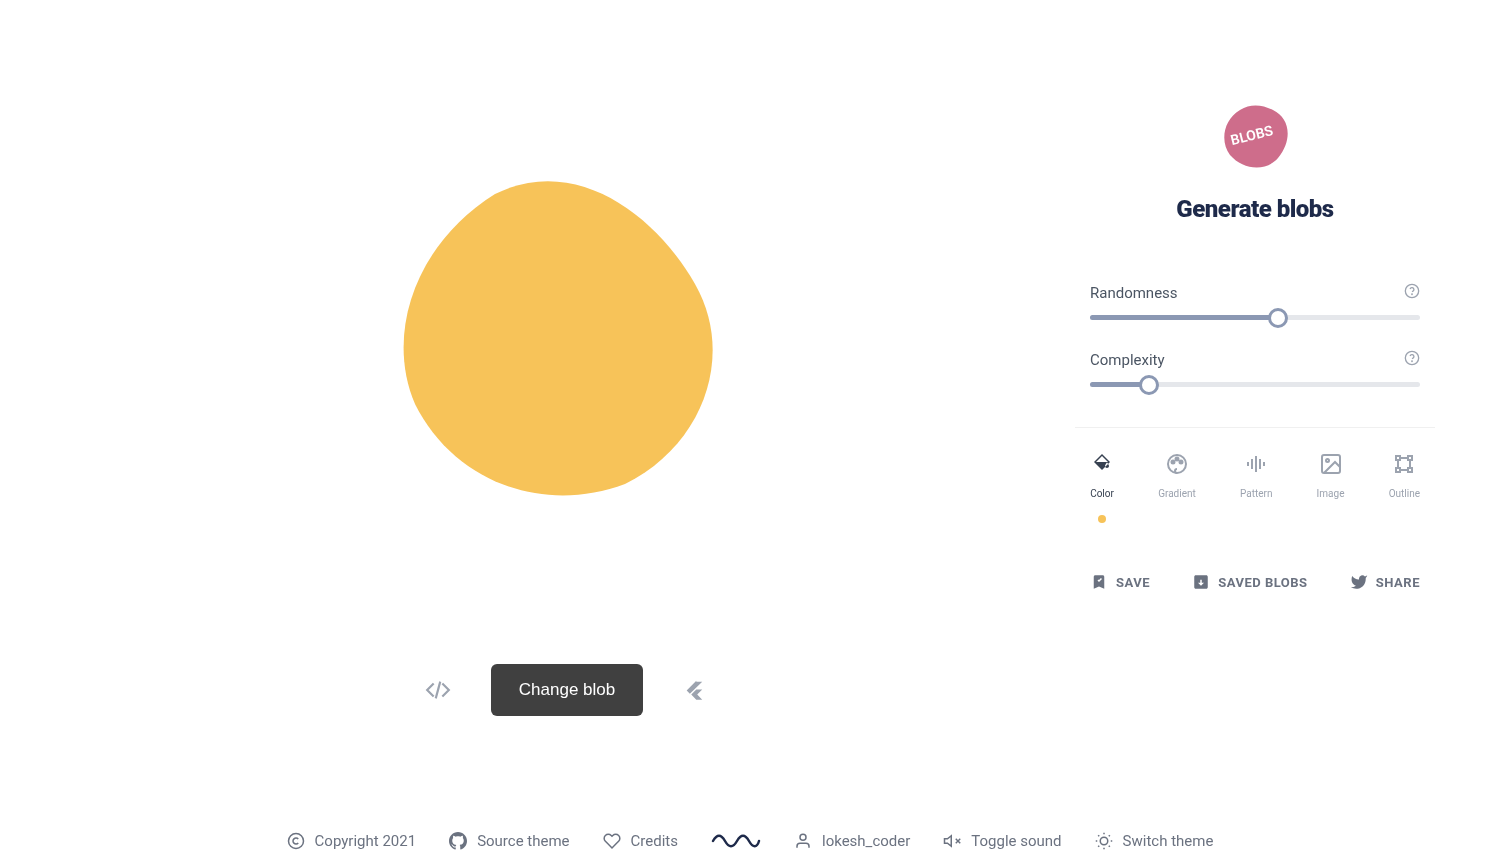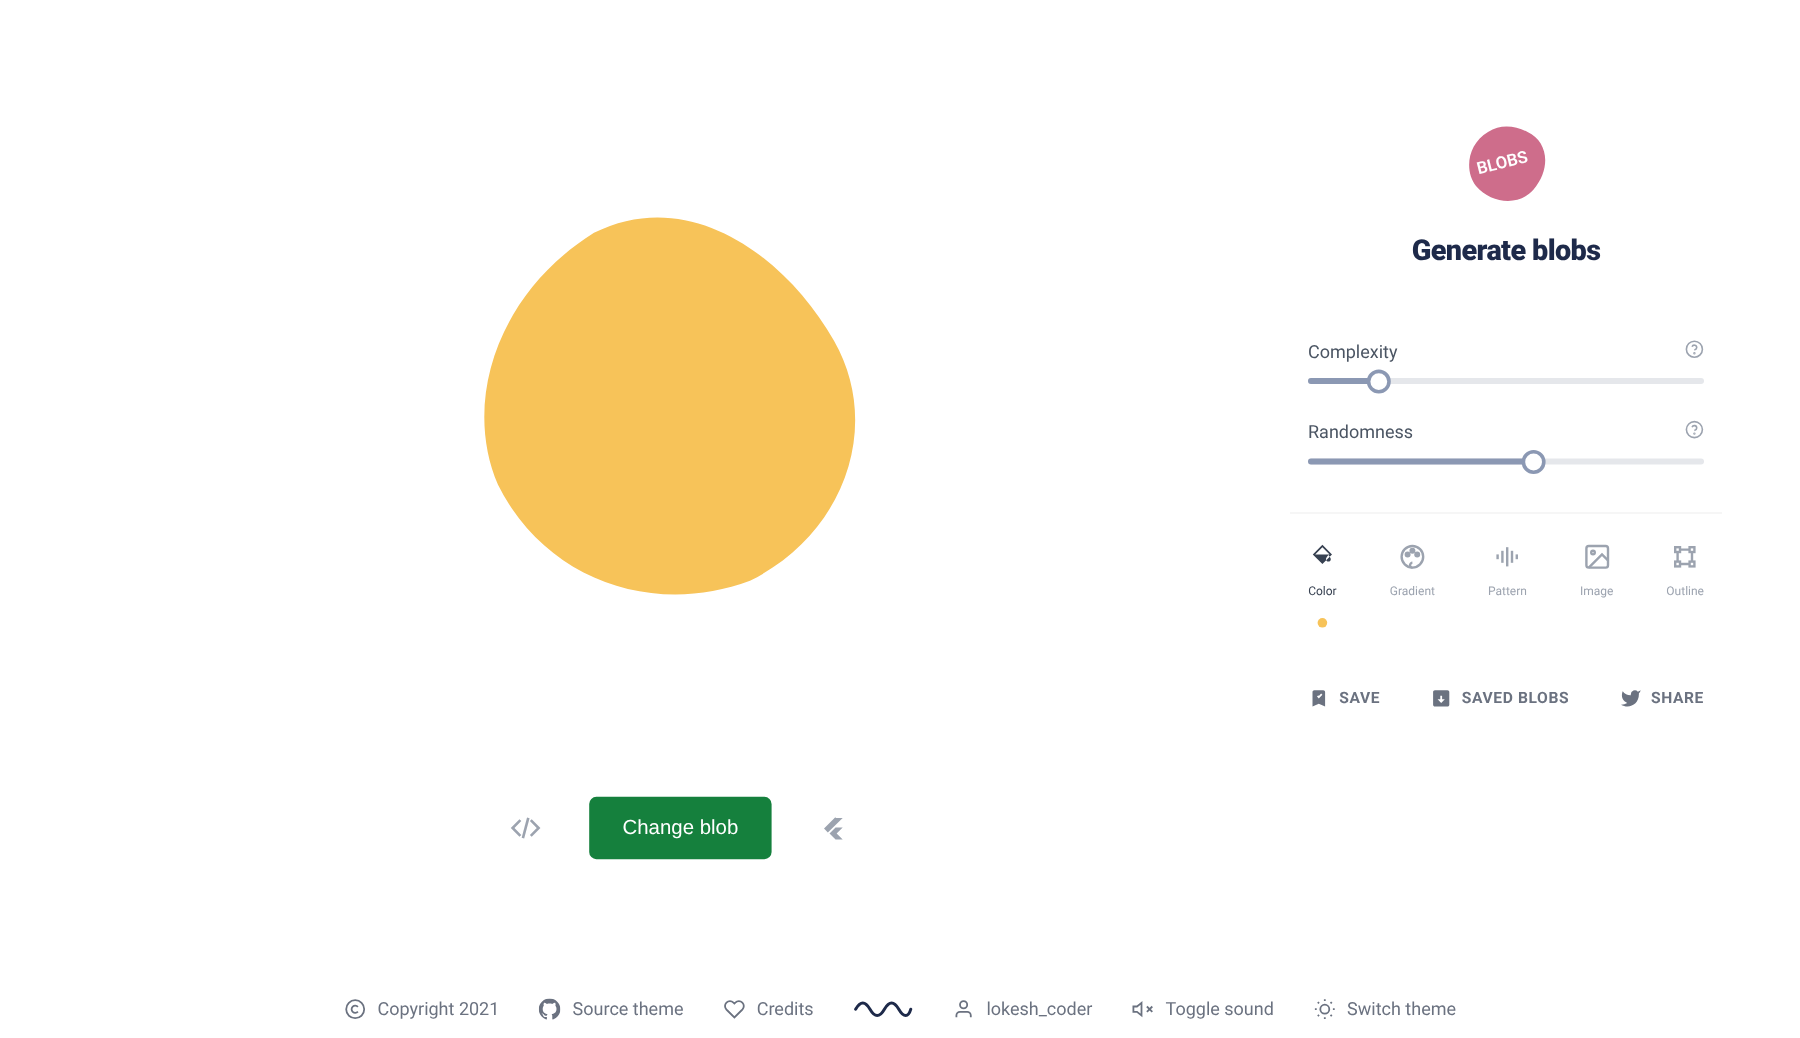--- a/index.html
+++ b/index.html
@@ -45,21 +45,21 @@
       background: none;
       border: none;
       cursor: pointer;
       color: #9ca3af;
       display: flex;
       align-items: center;
       justify-content: center;
       padding: 8px;
     }
     .change-blob-btn {
-      background: #15803d;
+      background: #404040;
       color: #ffffff;
       border: none;
       padding: 16px 28px;
       border-radius: 6px;
       font-size: 17px;
       cursor: pointer;
       font-weight: 400;
     }
     .right-panel {
       width: 330px;
@@ -228,49 +228,49 @@
         <svg width="75" height="75" viewBox="0 0 75 75">
           <path d="M 55 10 C 72 18 75 40 60 58 C 48 72 25 70 12 55 C 2 42 5 20 22 10 C 33 3 45 5 55 10 Z" fill="#ce6d8b"></path>
           <text x="35" y="40" font-size="14" font-weight="600" fill="#ffffff" text-anchor="middle" transform="rotate(-14 35 40)">BLOBS</text>
         </svg>
       </div>
       <h1 class="heading">Generate blobs</h1>
     </div>
 
     <div class="slider-group">
       <div class="slider-header">
+        <span class="slider-label">Randomness</span>
+        <span class="help-icon">
+          <svg width="16" height="16" viewBox="0 0 24 24" fill="none" stroke="currentColor" stroke-width="2">
+            <circle cx="12" cy="12" r="10"></circle>
+            <path d="M9.09 9a3 3 0 0 1 5.83 1c0 2-3 3-3 3"></path>
+            <circle cx="12" cy="17" r="0.5" fill="currentColor"></circle>
+          </svg>
+        </span>
+      </div>
+      <div class="slider-track">
+        <div class="slider-fill" style="width:57%"></div>
+        <div class="slider-thumb" style="left:57%"></div>
+      </div>
+    </div>
+
+    <div class="slider-group">
+      <div class="slider-header">
         <span class="slider-label">Complexity</span>
         <span class="help-icon">
           <svg width="16" height="16" viewBox="0 0 24 24" fill="none" stroke="currentColor" stroke-width="2">
             <circle cx="12" cy="12" r="10"></circle>
             <path d="M9.09 9a3 3 0 0 1 5.83 1c0 2-3 3-3 3"></path>
             <circle cx="12" cy="17" r="0.5" fill="currentColor"></circle>
           </svg>
         </span>
       </div>
       <div class="slider-track">
         <div class="slider-fill" style="width:18%"></div>
         <div class="slider-thumb" style="left:18%"></div>
-      </div>
-    </div>
-
-    <div class="slider-group">
-      <div class="slider-header">
-        <span class="slider-label">Randomness</span>
-        <span class="help-icon">
-          <svg width="16" height="16" viewBox="0 0 24 24" fill="none" stroke="currentColor" stroke-width="2">
-            <circle cx="12" cy="12" r="10"></circle>
-            <path d="M9.09 9a3 3 0 0 1 5.83 1c0 2-3 3-3 3"></path>
-            <circle cx="12" cy="17" r="0.5" fill="currentColor"></circle>
-          </svg>
-        </span>
-      </div>
-      <div class="slider-track">
-        <div class="slider-fill" style="width:57%"></div>
-        <div class="slider-thumb" style="left:57%"></div>
       </div>
     </div>
 
     <div class="divider"></div>
 
     <div class="tabs">
       <div class="tab active">
         <svg width="24" height="24" viewBox="0 0 24 24" fill="currentColor">
           <path d="M12 2l-8 8 8 8 8-8-8-8zm-6 8l6-6 6 6H6zm13 4c0 1.1-.9 2-2 2s-2-.9-2-2c0-1.3 2-3.5 2-3.5s2 2.2 2 3.5z"></path>
         </svg>

